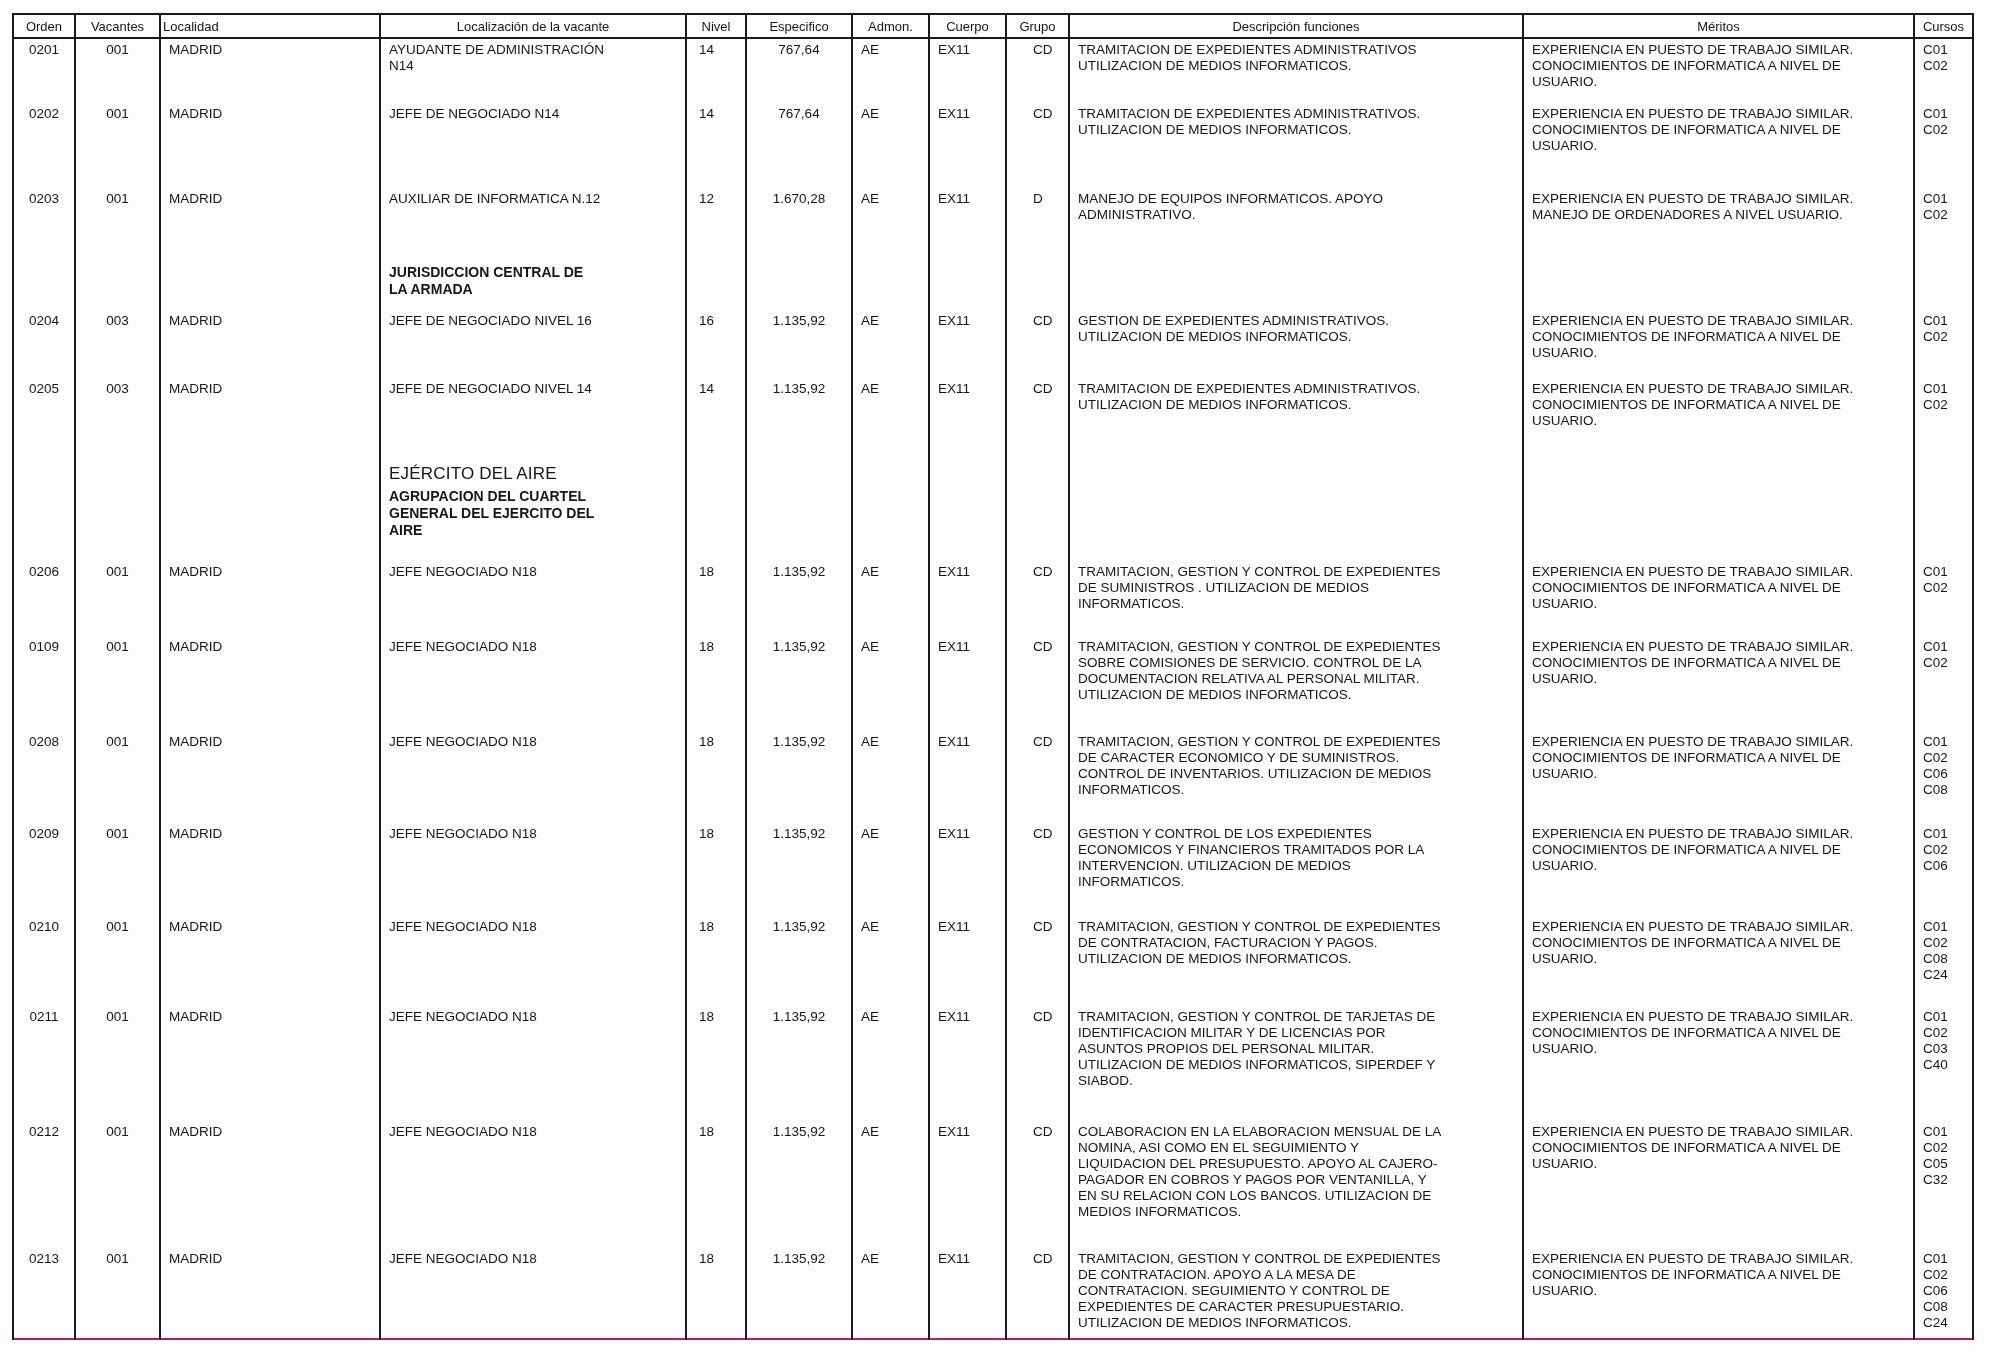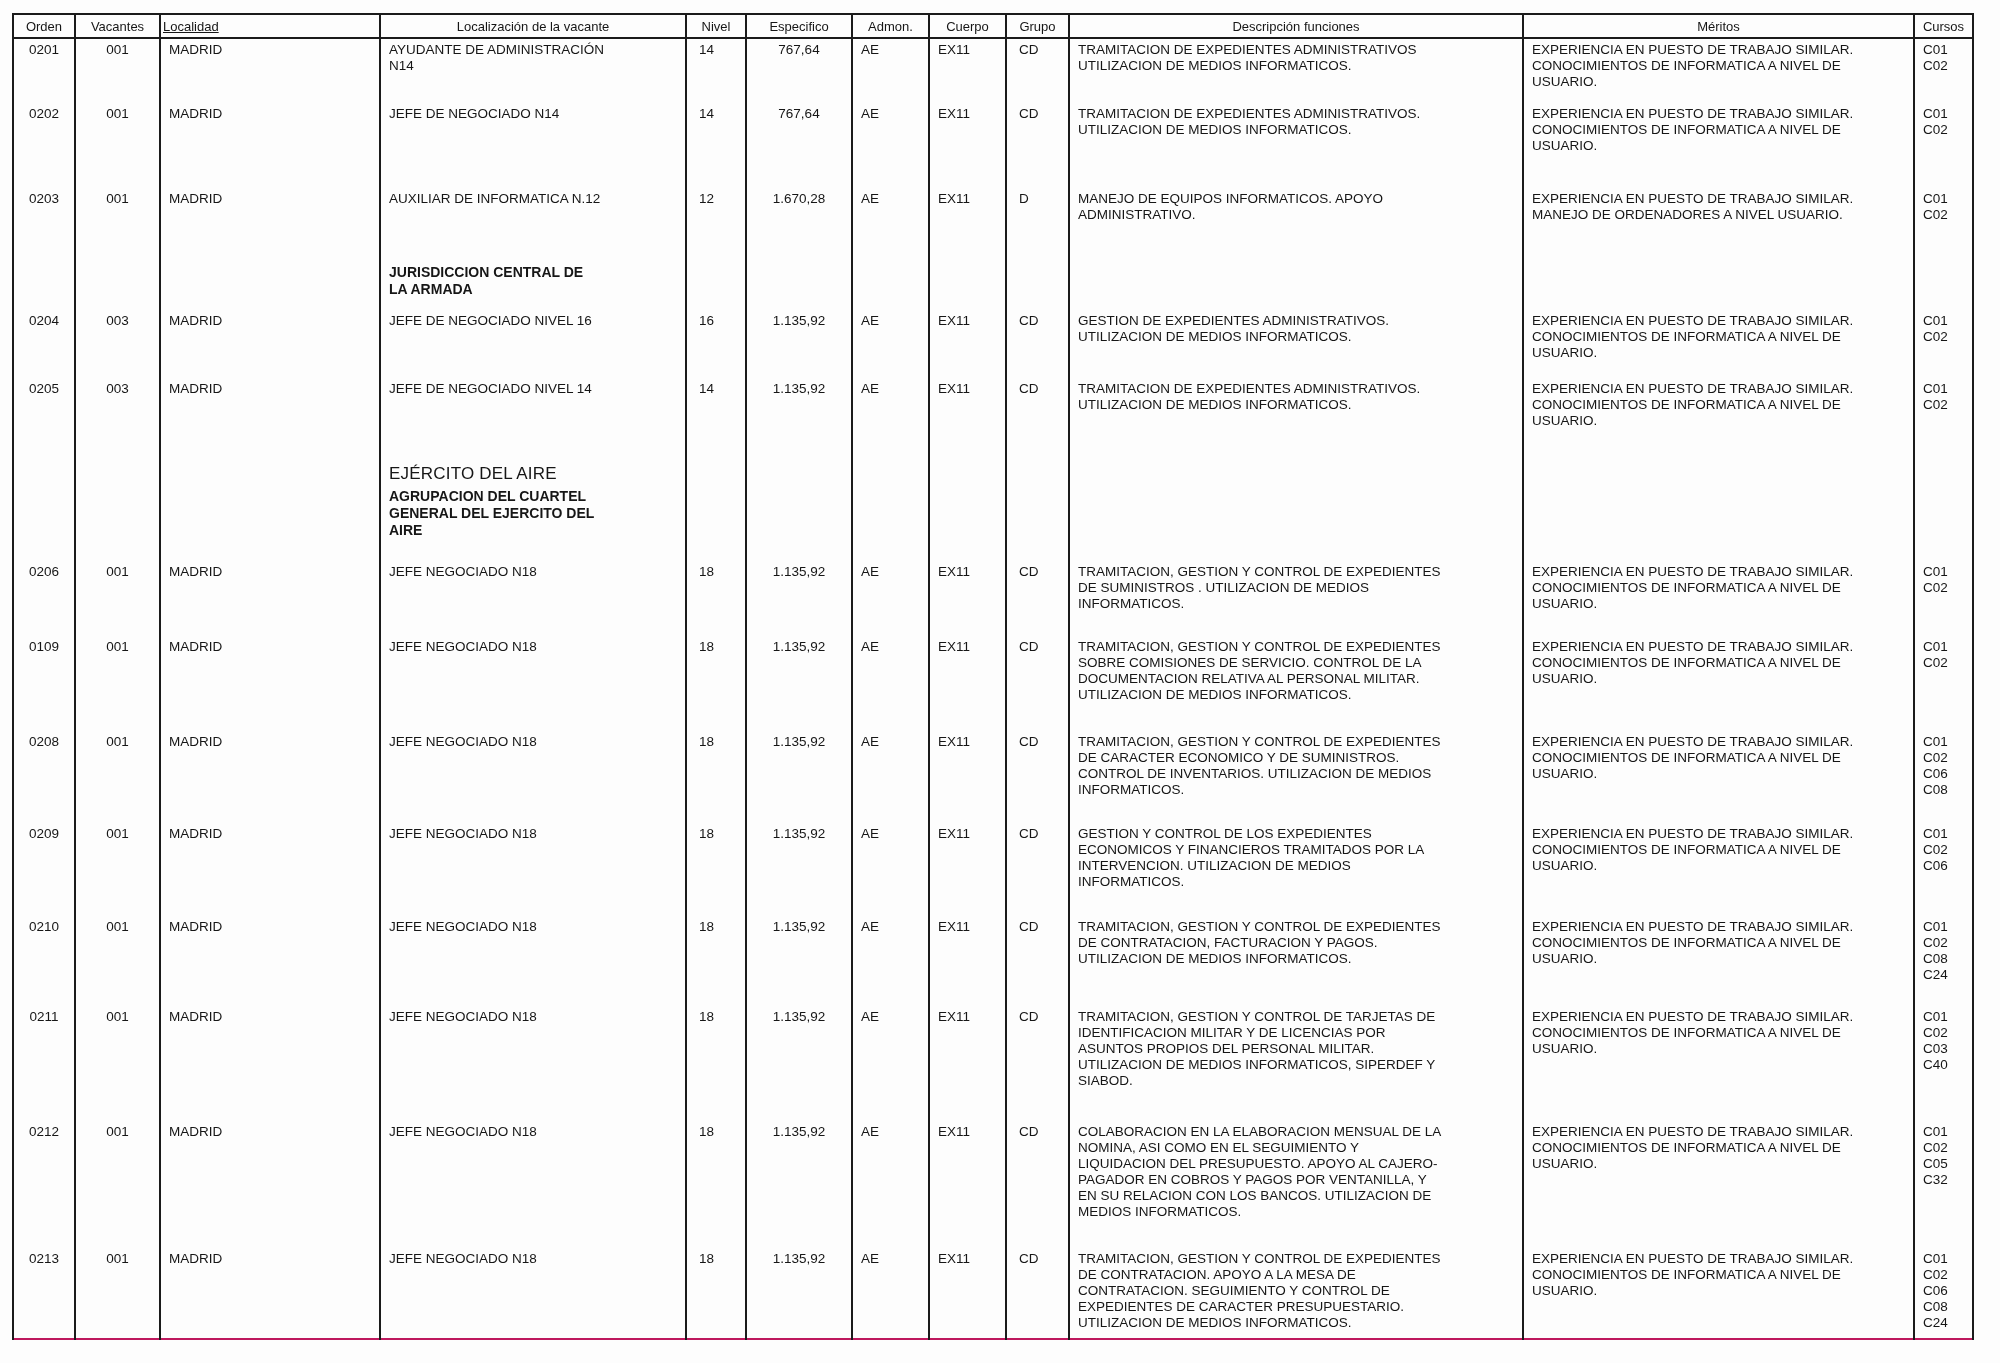--- a/index.html
+++ b/index.html
@@ -20,40 +20,40 @@
   }
   thead th{
     border:2px solid #1b1b1b;
     font-size:13px;font-weight:normal;
     padding:2px 2px;
     text-align:center;
     white-space:nowrap;
     overflow:hidden;
     height:18px;
   }
-  thead th.h-localidad{text-align:left;text-decoration:underline;}
+  thead th.h-localidad{text-align:left;}
   tbody td{
     border-left:2px solid #1b1b1b;
     border-right:2px solid #1b1b1b;
     vertical-align:top;
     font-size:13.5px;
     line-height:16px;
     padding:3px 4px 0 4px;
     white-space:pre-line;
     overflow:hidden;
   }
   .c-orden{text-align:center;}
   .c-vacantes{text-align:center;}
   .c-localidad{padding-left:8px;}
   .c-localizacion{padding-left:8px;}
   .c-nivel{padding-left:12px;}
   .c-especifico{text-align:center;}
   .c-admon{padding-left:8px;}
   .c-cuerpo{padding-left:8px;}
-  .c-grupo{padding-left:12px;}
+  .c-grupo{padding-left:26px;}
   .c-descripcion{padding-left:8px;padding-right:14px;}
   .c-meritos{padding-left:8px;padding-right:6px;}
   .c-cursos{padding-left:8px;}
   .sec-xl{
     font-size:17px;font-weight:normal;line-height:23px;
     letter-spacing:0.2px;margin:4px 0 3px 0;white-space:pre-line;
   }
   .sec-md{
     font-size:14px;font-weight:bold;line-height:17px;
     white-space:pre-line;

